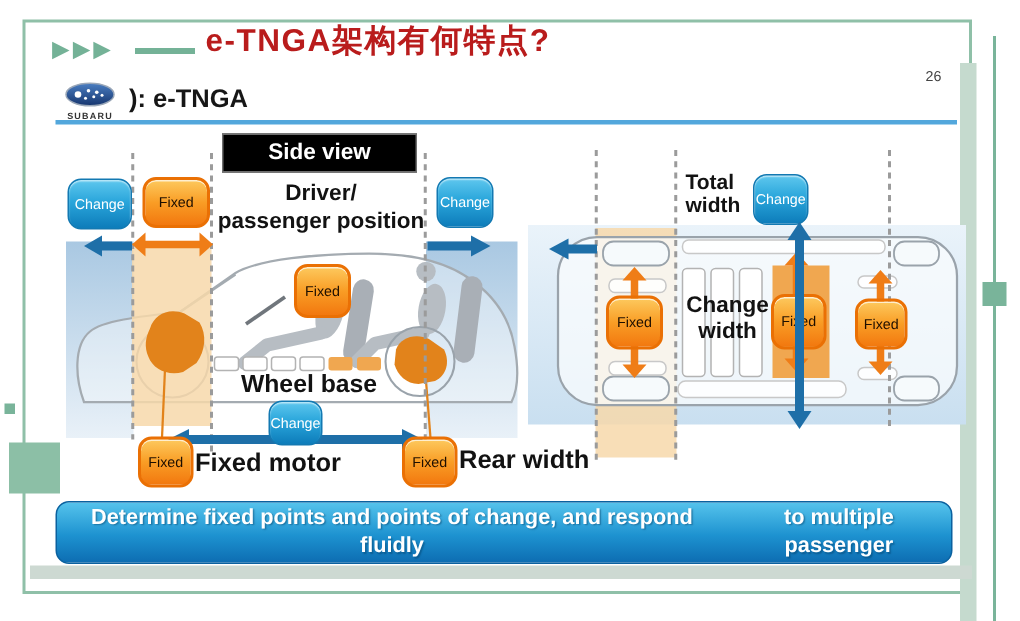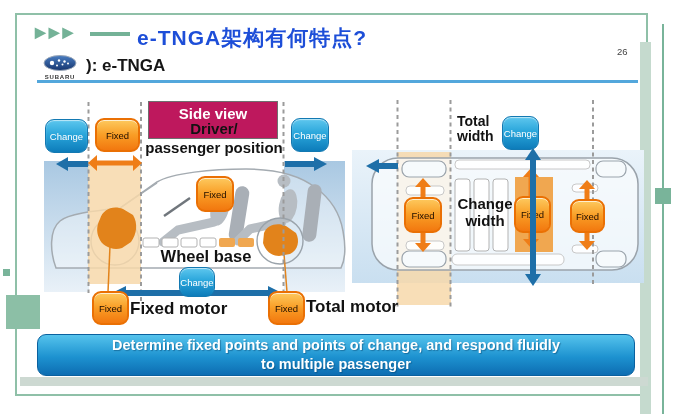--- a/index.html
+++ b/index.html
@@ -9,29 +9,29 @@
 
   
   .slide-frame { left:15px; top:13px; width:633px; height:383px; border:2px solid #8fc0a8; z-index:0; }
   .right-bar   { left:640px; top:42px; width:11px; height:372px; background:#c5dace; z-index:0; }
   .right-line  { left:662px; top:24px; width:2px; height:390px; background:#79b49a; z-index:0; }
   .sq          { background:#79b49a; z-index:1; }
 
   
   .bullets   { left:35px; top:24px; font-size:14px; letter-spacing:3px; color:#74b297; font-weight:bold; z-index:2; }
   .dashline  { left:90px; top:32px; width:40px; height:4px; background:#74b297; z-index:2; }
-  .cn-title  { left:137px; top:24px; font-size:21px; font-weight:bold; color:#1d4ed8; letter-spacing:1px; z-index:2; white-space:nowrap; }
+  .cn-title  { left:137px; top:13px; font-size:21px; font-weight:bold; color:#b91c1c; letter-spacing:1px; z-index:2; white-space:nowrap; }
   .subtitle  { left:38px; top:50px; display:flex; align-items:center; gap:4px; font-size:17px; font-weight:bold; color:#161616; z-index:2; white-space:nowrap; }
   .pagenum   { left:617px; top:46px; font-size:9.5px; color:#444; z-index:2; }
   .divider   { left:37px; top:80px; width:601px; height:3px; background:#53a7dc; z-index:2; }
   .logo-box  { display:inline-block; width:44px; height:27px; margin-top:4px; }
 
   
-  .panel-hdr { background:#be185d; border:1px solid #6f6f6f; color:#fff; font-weight:bold; font-size:15px;
-               text-align:center; line-height:24px; width:130px; height:38px; z-index:3;margin-top:12px; }
+  .panel-hdr { background:#000000; border:1px solid #6f6f6f; color:#fff; font-weight:bold; font-size:15px;
+               text-align:center; line-height:24px; width:130px; height:26px; z-index:3; }
 
   
   .badge { border-radius:9px; display:flex; align-items:center; justify-content:center;
            font-size:9.5px; font-weight:normal; z-index:3; }
   .badge-blue { background:linear-gradient(180deg,#5ec7ee 0%,#2aa6db 45%,#0d7cba 100%);
                 color:#fff; border:1px solid #1379b2; box-shadow:inset 0 1px 1px rgba(255,255,255,.6); }
   .badge-orange { background:linear-gradient(180deg,#fdc95e 0%,#f99d25 50%,#f2780f 100%);
                   color:#1d0e00; border:2px solid #ea7004; box-shadow:inset 0 1px 0 rgba(255,255,255,.7); }
 
   
@@ -41,21 +41,21 @@
   .lbl-front   { left:130px; top:299px; font-size:17px; white-space:nowrap; }
   .lbl-rear    { left:306px; top:297px; font-size:17px; white-space:nowrap; }
   .lbl-total   { left:457px; top:114px; font-size:14px; line-height:15px; }
   .lbl-battery { left:445px; top:195px; width:80px; text-align:center; font-size:15px; line-height:17px; }
   .lbl line, .two-line span { display:block; }
 
   
   .strip  { left:20px; top:377px; width:628px; height:9px; background:#cdd9d2; z-index:1; }
   .banner { left:37px; top:334px; width:598px; height:42px; border-radius:9px; z-index:2;
             background:linear-gradient(180deg,#55c3ec 0%,#1d92d0 55%,#0d6db2 100%);
-            border:1.5px solid #0a619f; display:flex; flex-direction:column; align-items:center; justify-content:center;
+            border:1.5px solid #0a619f; display:flex; flex-direction:row; align-items:center; justify-content:center;
             color:#fff; font-weight:bold; font-size:14.5px; line-height:19px; text-align:center;
             text-shadow:1px 1px 1px rgba(0,60,100,.45); }
 
   svg.diagram { left:0; top:0; z-index:1; }
   svg.v-arrow { left:523px; top:146px; z-index:4; }
 </style>
 </head>
 <body>
 
 <div id="root">
@@ -227,21 +227,21 @@
     <polygon points="2,14 18,14 10,2" fill="#1e6fa8"></polygon>
     <polygon points="2,128 18,128 10,140" fill="#1e6fa8"></polygon>
   </svg>
 
   <div class="abs lbl lbl-driver two-line">
     <span>Driver/</span>
     <span>passenger position</span>
   </div>
   <div class="abs lbl lbl-wheel">Wheel base</div>
   <div class="abs lbl lbl-front">Fixed motor</div>
-  <div class="abs lbl lbl-rear">Total motor</div>
+  <div class="abs lbl lbl-rear">Rear width</div>
   <div class="abs lbl lbl-total two-line">
     <span>Total</span>
     <span>width</span>
   </div>
   <div class="abs lbl lbl-battery two-line">
     <span>Change</span>
     <span>width</span>
   </div>
 
   <div class="abs strip"></div>

